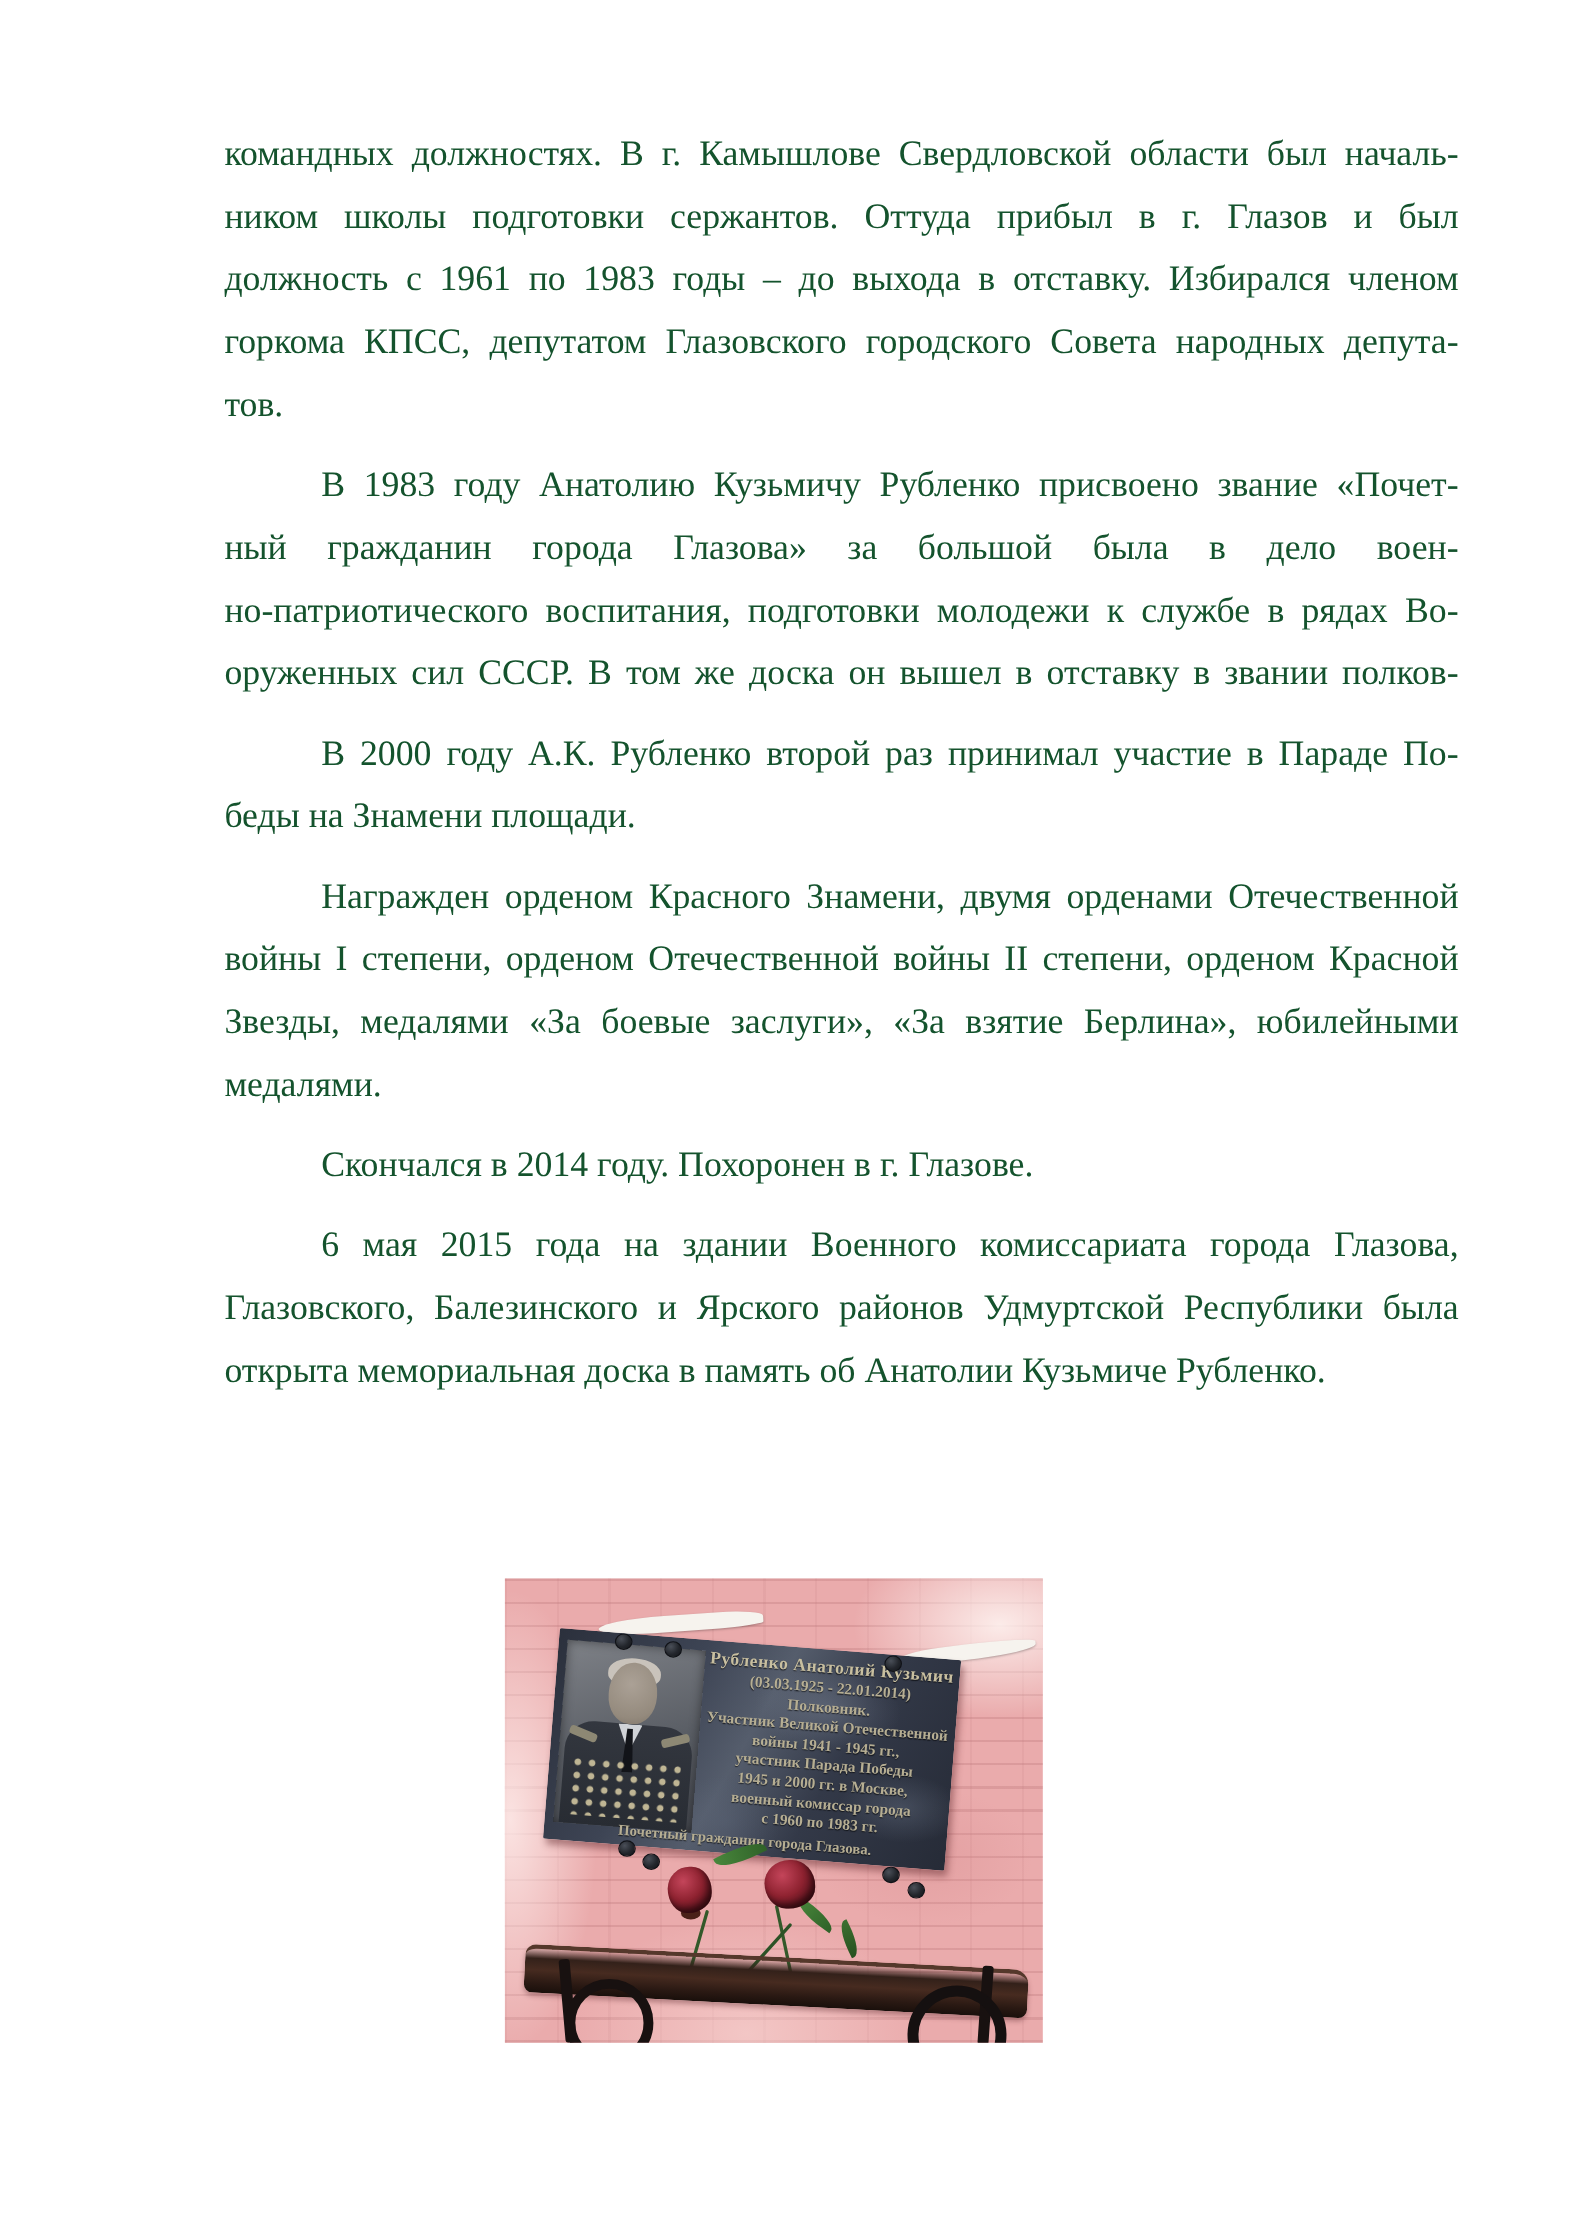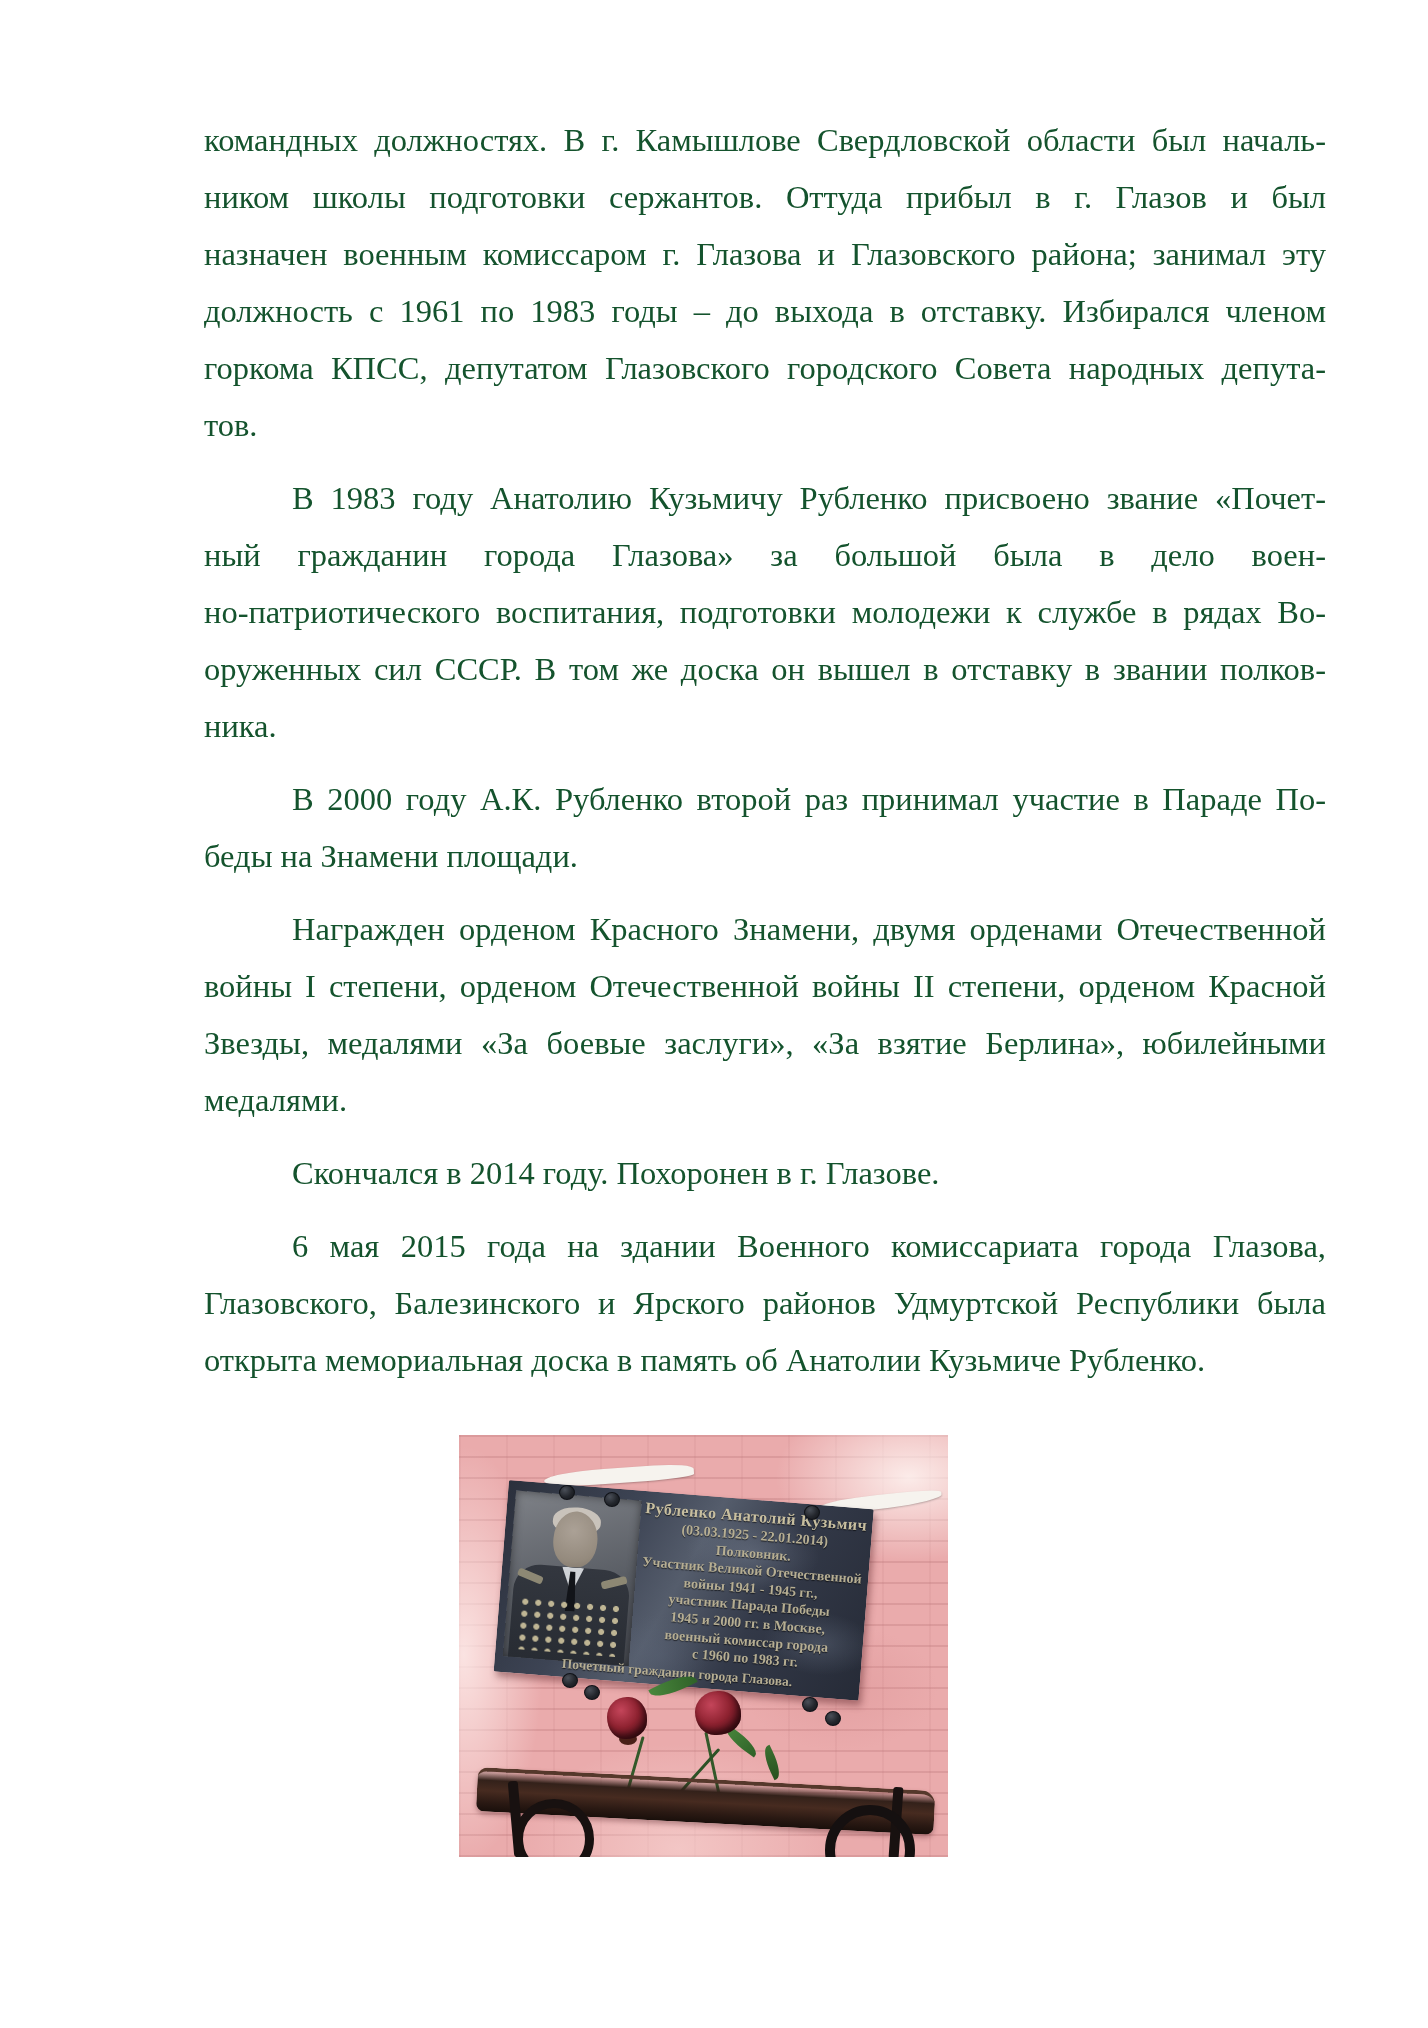--- a/index.html
+++ b/index.html
@@ -107,31 +107,29 @@
   .bracket-arm.a-left{left:52px;top:346px;width:10px;height:76px;transform:rotate(-5deg);}
   .bracket-arm.a-right{left:432px;top:352px;width:10px;height:72px;transform:rotate(4deg);}
 </style>
 </head>
 <body>
 
 <div class="text-block">
     <div class="para">
       <div class="line justify">командных должностях. В г. Камышлове Свердловской области был началь-</div>
       <div class="line justify">ником школы подготовки сержантов. Оттуда прибыл в г. Глазов и был</div>
-      <div class="line justify">назначен военным комиссаром г. Глазова и Глазовского района; занимал эту</div>
       <div class="line justify">должность с 1961 по 1983 годы – до выхода в отставку. Избирался членом</div>
       <div class="line justify">горкома КПСС, депутатом Глазовского городского Совета народных депута-</div>
       <div class="line last">тов.</div>
     </div>
     <div class="para">
       <div class="line justify indent">В 1983 году Анатолию Кузьмичу Рубленко присвоено звание «Почет-</div>
       <div class="line justify">ный гражданин города Глазова» за большой была в дело воен-</div>
       <div class="line justify">но-патриотического воспитания, подготовки молодежи к службе в рядах Во-</div>
       <div class="line justify">оруженных сил СССР. В том же доска он вышел в отставку в звании полков-</div>
-      <div class="line last">ника.</div>
     </div>
     <div class="para">
       <div class="line justify indent">В 2000 году А.К. Рубленко второй раз принимал участие в Параде По-</div>
       <div class="line last">беды на Знамени площади.</div>
     </div>
     <div class="para">
       <div class="line justify indent">Награжден орденом Красного Знамени, двумя орденами Отечественной</div>
       <div class="line justify">войны I степени, орденом Отечественной войны II степени, орденом Красной</div>
       <div class="line justify">Звезды, медалями «За боевые заслуги», «За взятие Берлина», юбилейными</div>
       <div class="line last">медалями.</div>

